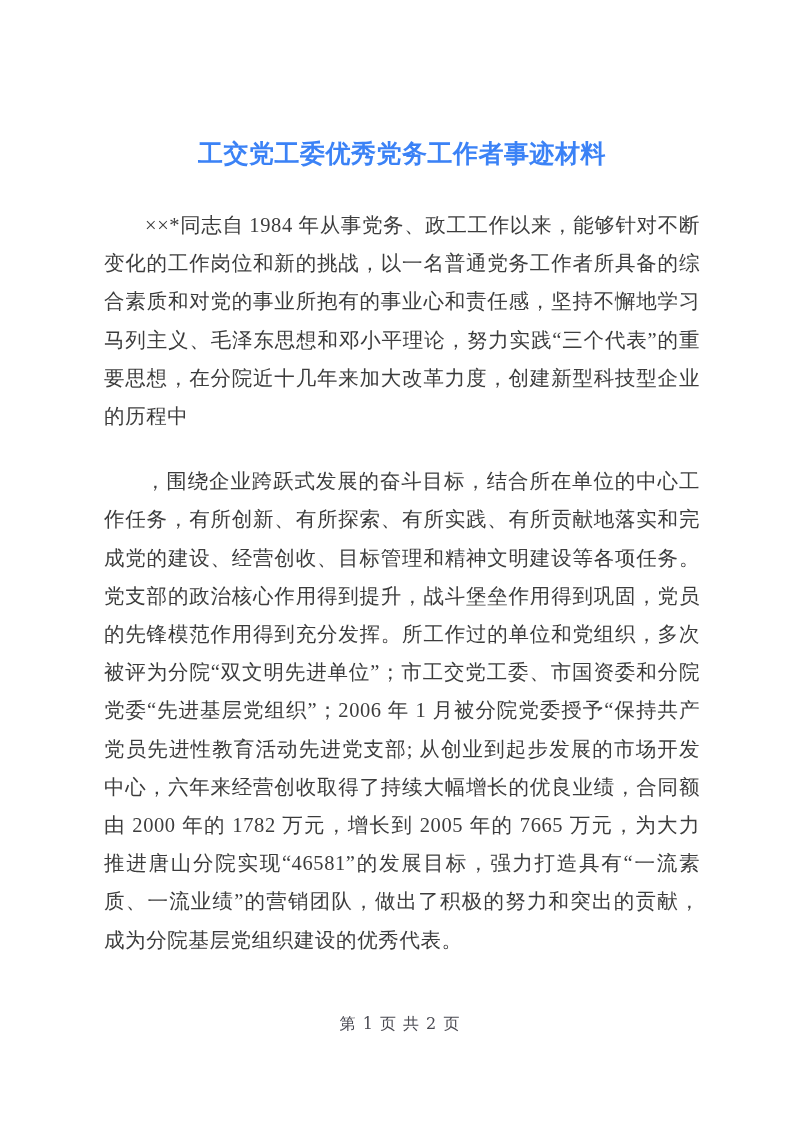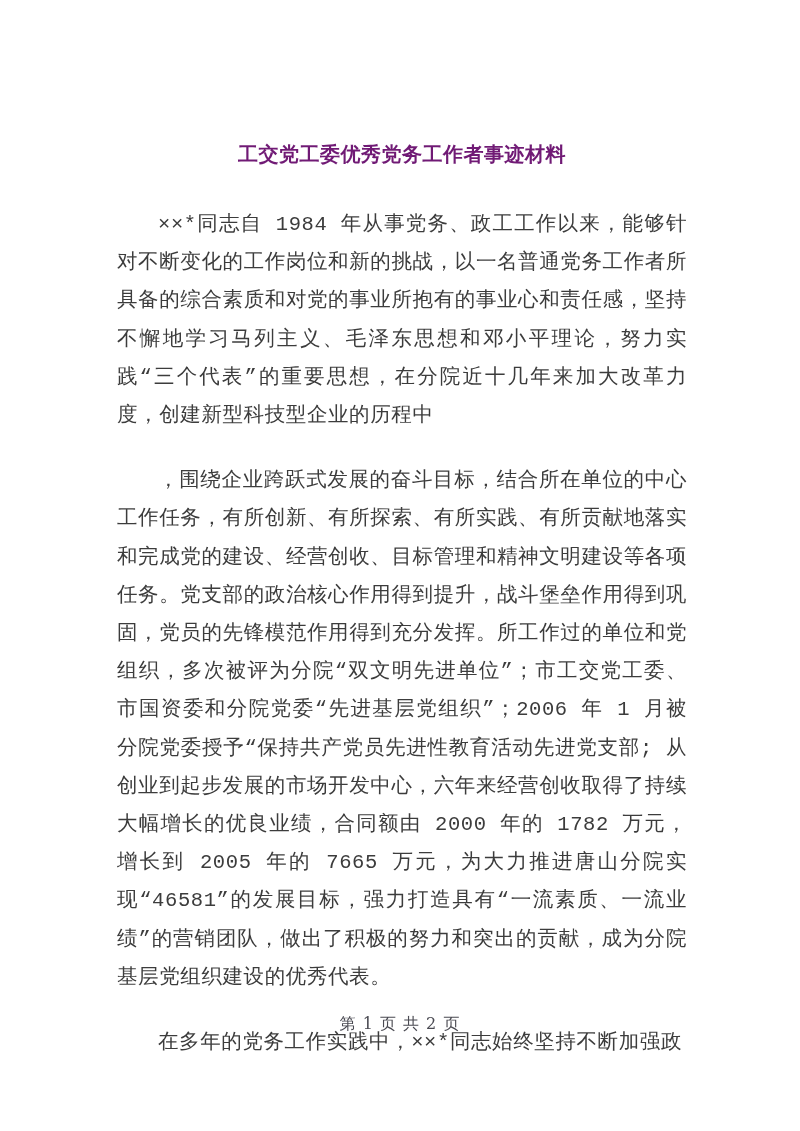--- a/index.html
+++ b/index.html
@@ -21,38 +21,38 @@
   .doc-body {
     position: absolute;
     left: 100px;
     top: 134px;
     width: 604px;
   }
 
   .doc-title {
     font-family: "DejaVu Sans", "Liberation Sans", sans-serif;
     font-weight: bold;
-    font-size: 20px;
+    font-size: 25px;
     line-height: 40px;
-    color: #701a75;
+    color: #3b82f6;
     text-align: center;
     letter-spacing: 0.5px;
     margin: 0 0 32px 0;
     white-space: nowrap;
   }
 
   .para {
-    font-family: Liberation Mono, monospace;
+    font-family: Liberation Serif, serif;
     font-size: 20.5px;
     line-height: 38.2px;
     color: #3c3c3c;
     text-align: justify;
     text-justify: inter-ideograph;
     text-indent: 2em;
-    margin: 17px;
+    margin: 4px;
     letter-spacing: 0.6px;
     word-break: break-all;
   }
 
   .para + .para {
     margin-top: 27px;
   }
 
   .page-footer {
     position: absolute;
@@ -73,19 +73,18 @@
 <div class="page">
 
   <div class="doc-body">
 
     <h1 class="doc-title">工交党工委优秀党务工作者事迹材料</h1>
 
     <p class="para">××*同志自 1984 年从事党务、政工工作以来，能够针对不断变化的工作岗位和新的挑战，以一名普通党务工作者所具备的综合素质和对党的事业所抱有的事业心和责任感，坚持不懈地学习马列主义、毛泽东思想和邓小平理论，努力实践“三个代表”的重要思想，在分院近十几年来加大改革力度，创建新型科技型企业的历程中</p>
 
     <p class="para">，围绕企业跨跃式发展的奋斗目标，结合所在单位的中心工作任务，有所创新、有所探索、有所实践、有所贡献地落实和完成党的建设、经营创收、目标管理和精神文明建设等各项任务。党支部的政治核心作用得到提升，战斗堡垒作用得到巩固，党员的先锋模范作用得到充分发挥。所工作过的单位和党组织，多次被评为分院“双文明先进单位”；市工交党工委、市国资委和分院党委“先进基层党组织”；2006 年 1 月被分院党委授予“保持共产党员先进性教育活动先进党支部; 从创业到起步发展的市场开发中心，六年来经营创收取得了持续大幅增长的优良业绩，合同额由 2000 年的 1782 万元，增长到 2005 年的 7665 万元，为大力推进唐山分院实现“46581”的发展目标，强力打造具有“一流素质、一流业绩”的营销团队，做出了积极的努力和突出的贡献，成为分院基层党组织建设的优秀代表。</p>
 
-    <p class="para">在多年的党务工作实践中，××*同志始终坚持不断加强政</p>
 
   </div>
 
   <div class="page-footer">第 1 页  共 2 页</div>
 
 </div>
 
 </body></html>

